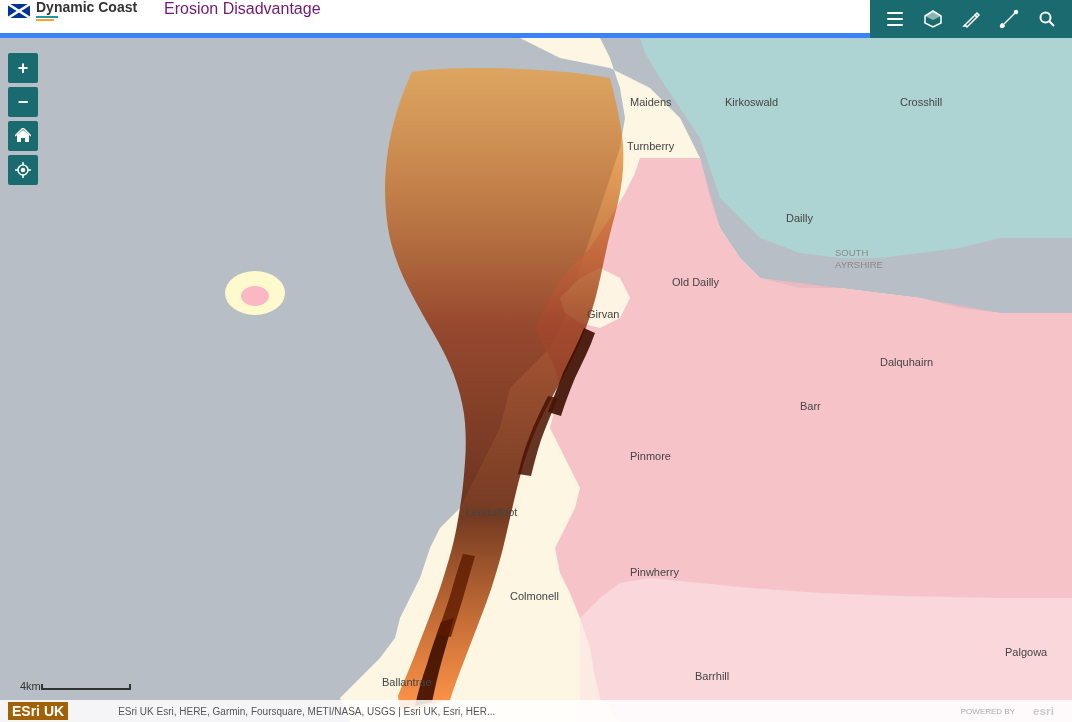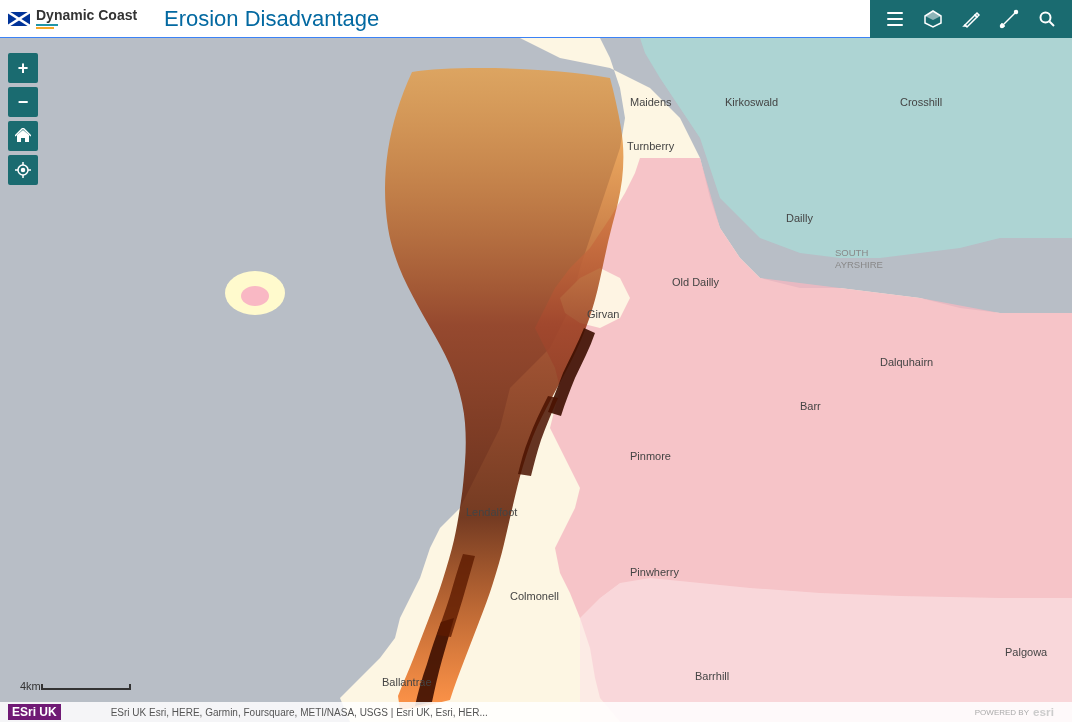--- a/index.html
+++ b/index.html
@@ -5,45 +5,45 @@
     * { margin: 0; padding: 0; box-sizing: border-box; }
     body { width: 1072px; height: 722px; overflow: hidden; font-family: Arial, sans-serif; }
 
     
     #header {
       position: absolute;
       top: 0; left: 0; right: 0;
       height: 38px;
       background: #fff;
       display: flex;
-      align-items: center;
+      align-items: flex-start;
       z-index: 100;
-      border-bottom: 1px solid #3b82f6;
+      border-bottom: 5px solid #3b82f6;
     }
     #logo-area {
       display: flex;
       align-items: center;
       padding: 0 8px;
       min-width: 160px;
     }
     #logo-text {
       font-size: 14px;
       font-weight: bold;
       color: #333;
       line-height: 1;
     }
     #logo-flag {
       width: 22px;
       height: 14px;
       margin-right: 6px;
       flex-shrink: 0;
     }
     #page-title {
-      font-size: 22px;
-      color: #0369a1;
+      font-size: 16px;
+      color: #701a75;
       font-weight: 400;
       padding-left: 4px;
     }
     #header-toolbar {
       margin-left: auto;
       background: #1a6b70;
       height: 38px;
       display: flex;
       align-items: center;
       padding: 0 8px;
@@ -140,21 +140,21 @@
       padding: 2px 8px;
       display: flex;
       align-items: center;
       gap: 6px;
       z-index: 50;
     }
     #esri-badge {
       margin-left: auto;
       display: flex;
       align-items: center;
-      gap: 3px;
+      gap: 17px;
       font-size: 9px;
       color: #999;
     }
 
     
     .logo-lines {
       display: flex;
       flex-direction: column;
       gap: 1px;
       margin-top: 2px;
@@ -525,21 +525,21 @@
       </svg>
     </div>
   </div>
 
   <div id="scale-bar">
     <div id="scale-label">4km</div>
     <div id="scale-line"></div>
   </div>
 
   <div id="attribution">
-    <span style="background:#701a75;color:white;padding:1px 4px;font-size:12px;font-weight:bold;">ESri UK</span>
+    <span style="background:#a16207;color:white;padding:1px 4px;font-size:14px;font-weight:bold;">ESri UK</span>
     <span style="font-size:10px;color:#555;padding-left:44px;">ESri UK  Esri, HERE, Garmin, Foursquare, METI/NASA, USGS | Esri UK, Esri, HER...</span>
     <div id="esri-badge">
       <span style="font-size:8px;color:#aaa;">POWERED BY</span>
       <svg width="32" height="14" viewBox="0 0 60 26">
         <text x="2" y="20" font-family="Arial" font-size="22" font-weight="bold" fill="#ccc">esri</text>
       </svg>
     </div>
   </div>
 </div>
 

